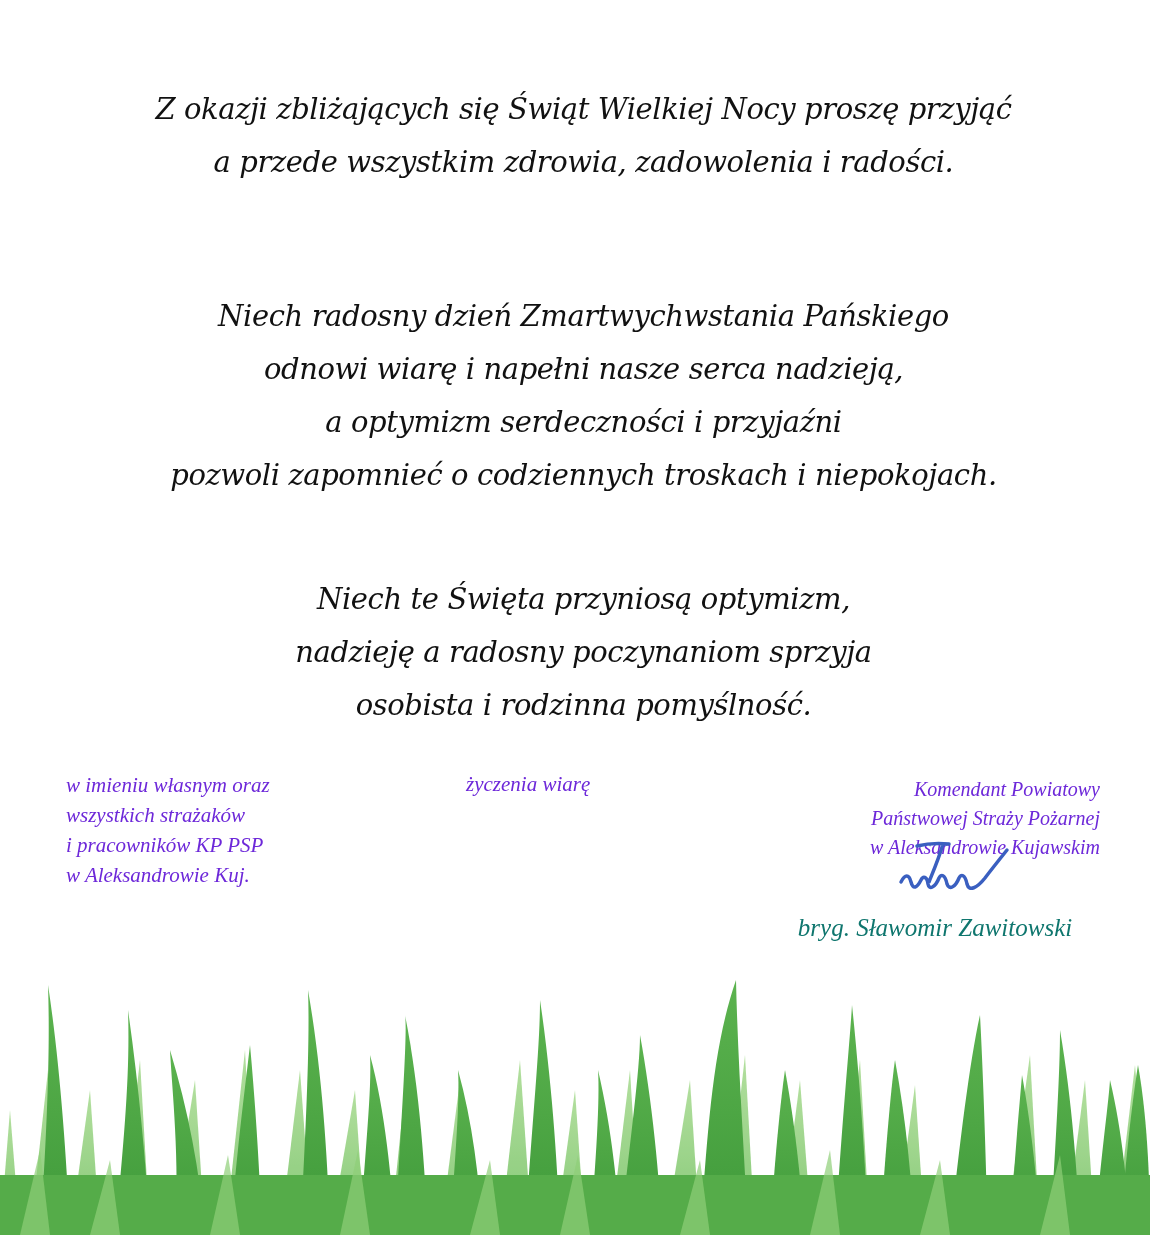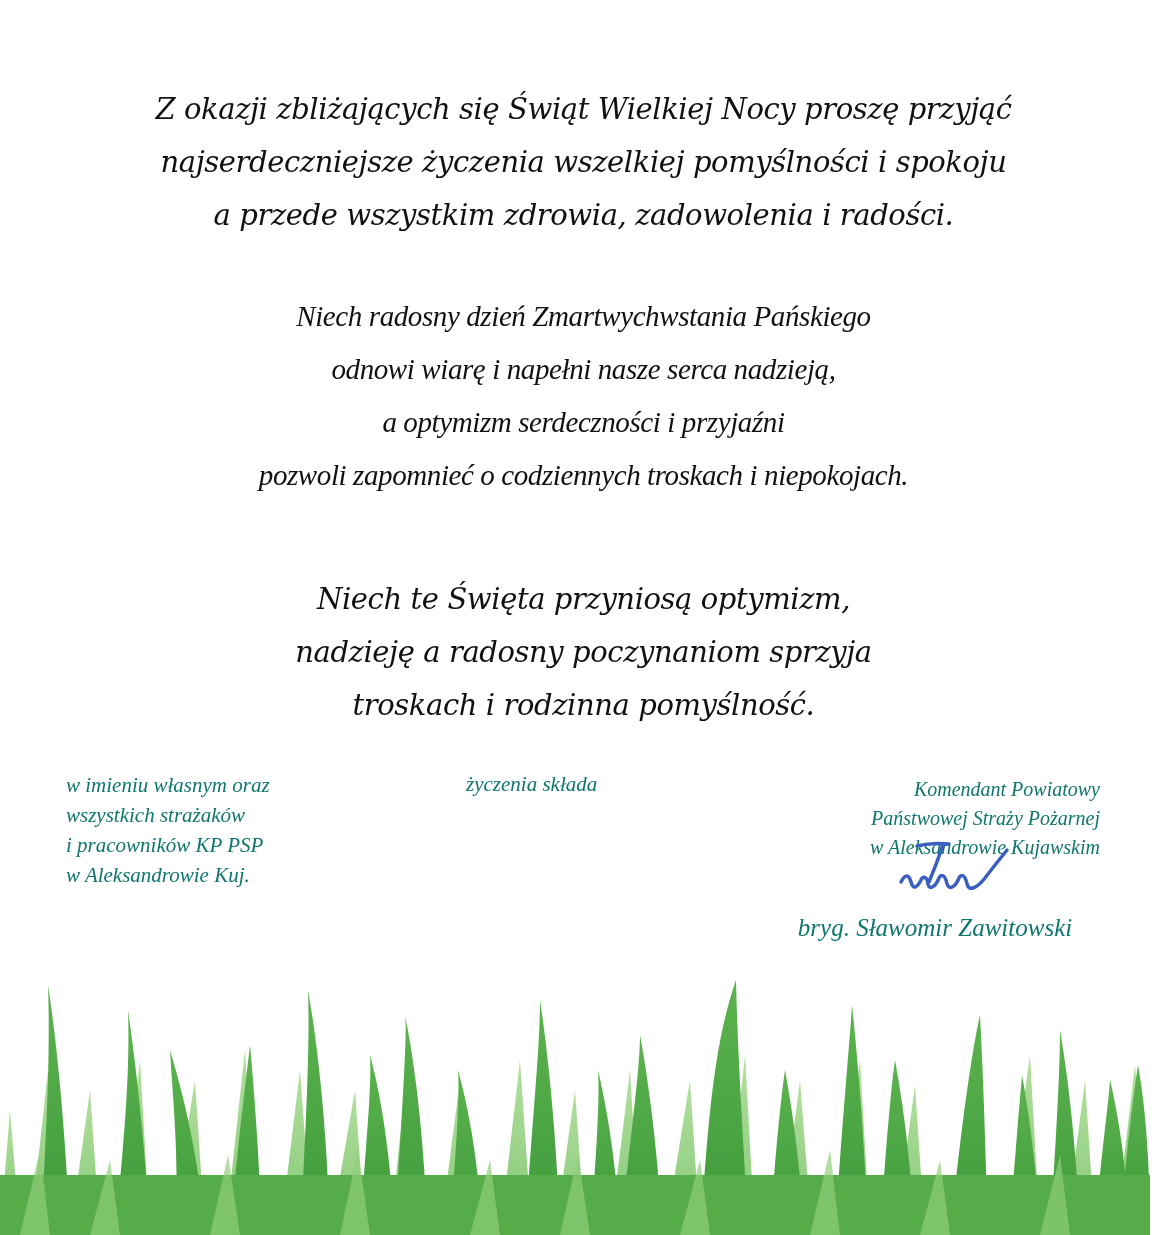--- a/index.html
+++ b/index.html
@@ -9,26 +9,26 @@
     }
     .card { position: absolute; inset: 0; }
     .greeting {
       position: absolute; left: 0; width: 1167px; text-align: center;
       font-family: "DejaVu Serif", "Liberation Serif", serif;
       font-style: italic; color: #111;
       font-size: 29px; letter-spacing: -0.4px;
     }
     .greeting .line { display: block; height: 53px; line-height: 53px; white-space: nowrap; }
     .p1 { top: 83px; }
-    .p2 { top: 290px; font-family: Liberation Serif, serif; }
+    .p2 { top: 290px; }
     .p3 { top: 573px; }
     .sig {
       position: absolute;
       font-family: "Liberation Serif", "DejaVu Serif", serif;
-      font-style: italic; color: #0f766e; font-size: 21px; white-space: nowrap;
+      font-style: italic; color: #6d28d9; font-size: 21px; white-space: nowrap;
     }
     .sig .line { display: block; height: 30px; line-height: 30px; }
     .sig-left { left: 66px; top: 770px; }
     .sig-mid { left: 466px; top: 772px; }
     .sig-right { left: 770px; top: 775px; width: 330px; text-align: right; font-size: 20px; }
     .sig-right .line { height: 29px; line-height: 29px; }
     .sig-name {
       position: absolute; left: 755px; top: 914px; width: 360px; text-align: center;
       font-family: "Liberation Serif", "DejaVu Serif", serif; font-style: italic;
       font-size: 25px; color: #0f766e; white-space: nowrap;
@@ -36,45 +36,44 @@
     .signature { position: absolute; left: 895px; top: 838px; width: 140px; height: 62px; }
     .grass { position: absolute; left: 0; top: 960px; width: 1167px; height: 275px; }
   </style>
 </head>
 <body>
 
 <div class="card">
 
   <div class="greeting p1">
     <span class="line">Z okazji zbliżających się Świąt Wielkiej Nocy proszę przyjąć</span>
-    <span class="line">najserdeczniejsze życzenia wszelkiej pomyślności i spokoju</span>
     <span class="line">a przede wszystkim zdrowia, zadowolenia i radości.</span>
   </div>
 
   <div class="greeting p2">
     <span class="line">Niech radosny dzień Zmartwychwstania Pańskiego</span>
     <span class="line">odnowi wiarę i napełni nasze serca nadzieją,</span>
     <span class="line">a optymizm serdeczności i przyjaźni</span>
     <span class="line">pozwoli zapomnieć o codziennych troskach i niepokojach.</span>
   </div>
 
   <div class="greeting p3">
     <span class="line">Niech te  Święta przyniosą optymizm,</span>
     <span class="line">nadzieję a radosny poczynaniom sprzyja</span>
-    <span class="line">troskach i rodzinna pomyślność.</span>
+    <span class="line">osobista i rodzinna pomyślność.</span>
   </div>
 
   <div class="sig sig-left">
     <span class="line">w imieniu własnym oraz</span>
     <span class="line">wszystkich strażaków</span>
     <span class="line">i pracowników KP PSP</span>
     <span class="line">w Aleksandrowie Kuj.</span>
   </div>
 
-  <div class="sig sig-mid">życzenia składa</div>
+  <div class="sig sig-mid">życzenia wiarę</div>
 
   <div class="sig sig-right">
     <span class="line">Komendant Powiatowy</span>
     <span class="line">Państwowej Straży Pożarnej</span>
     <span class="line">w Aleksandrowie Kujawskim</span>
   </div>
 
   <svg class="signature" viewBox="0 0 140 62">
     <path d="M22 8 C30 6, 44 5, 54 6 M48 6 C44 20, 38 34, 34 44 M6 44 C10 36, 14 36, 16 44 C18 52, 22 50, 26 42 C28 38, 32 38, 33 46 C34 52, 40 50, 44 40 C46 36, 50 36, 52 46 C54 52, 60 50, 64 40 C66 36, 70 36, 72 46 C74 54, 82 50, 90 40 C96 32, 104 22, 112 12" fill="none" stroke="#3a5fc0" stroke-width="3.5" stroke-linecap="round" stroke-linejoin="round"></path>
   </svg>

